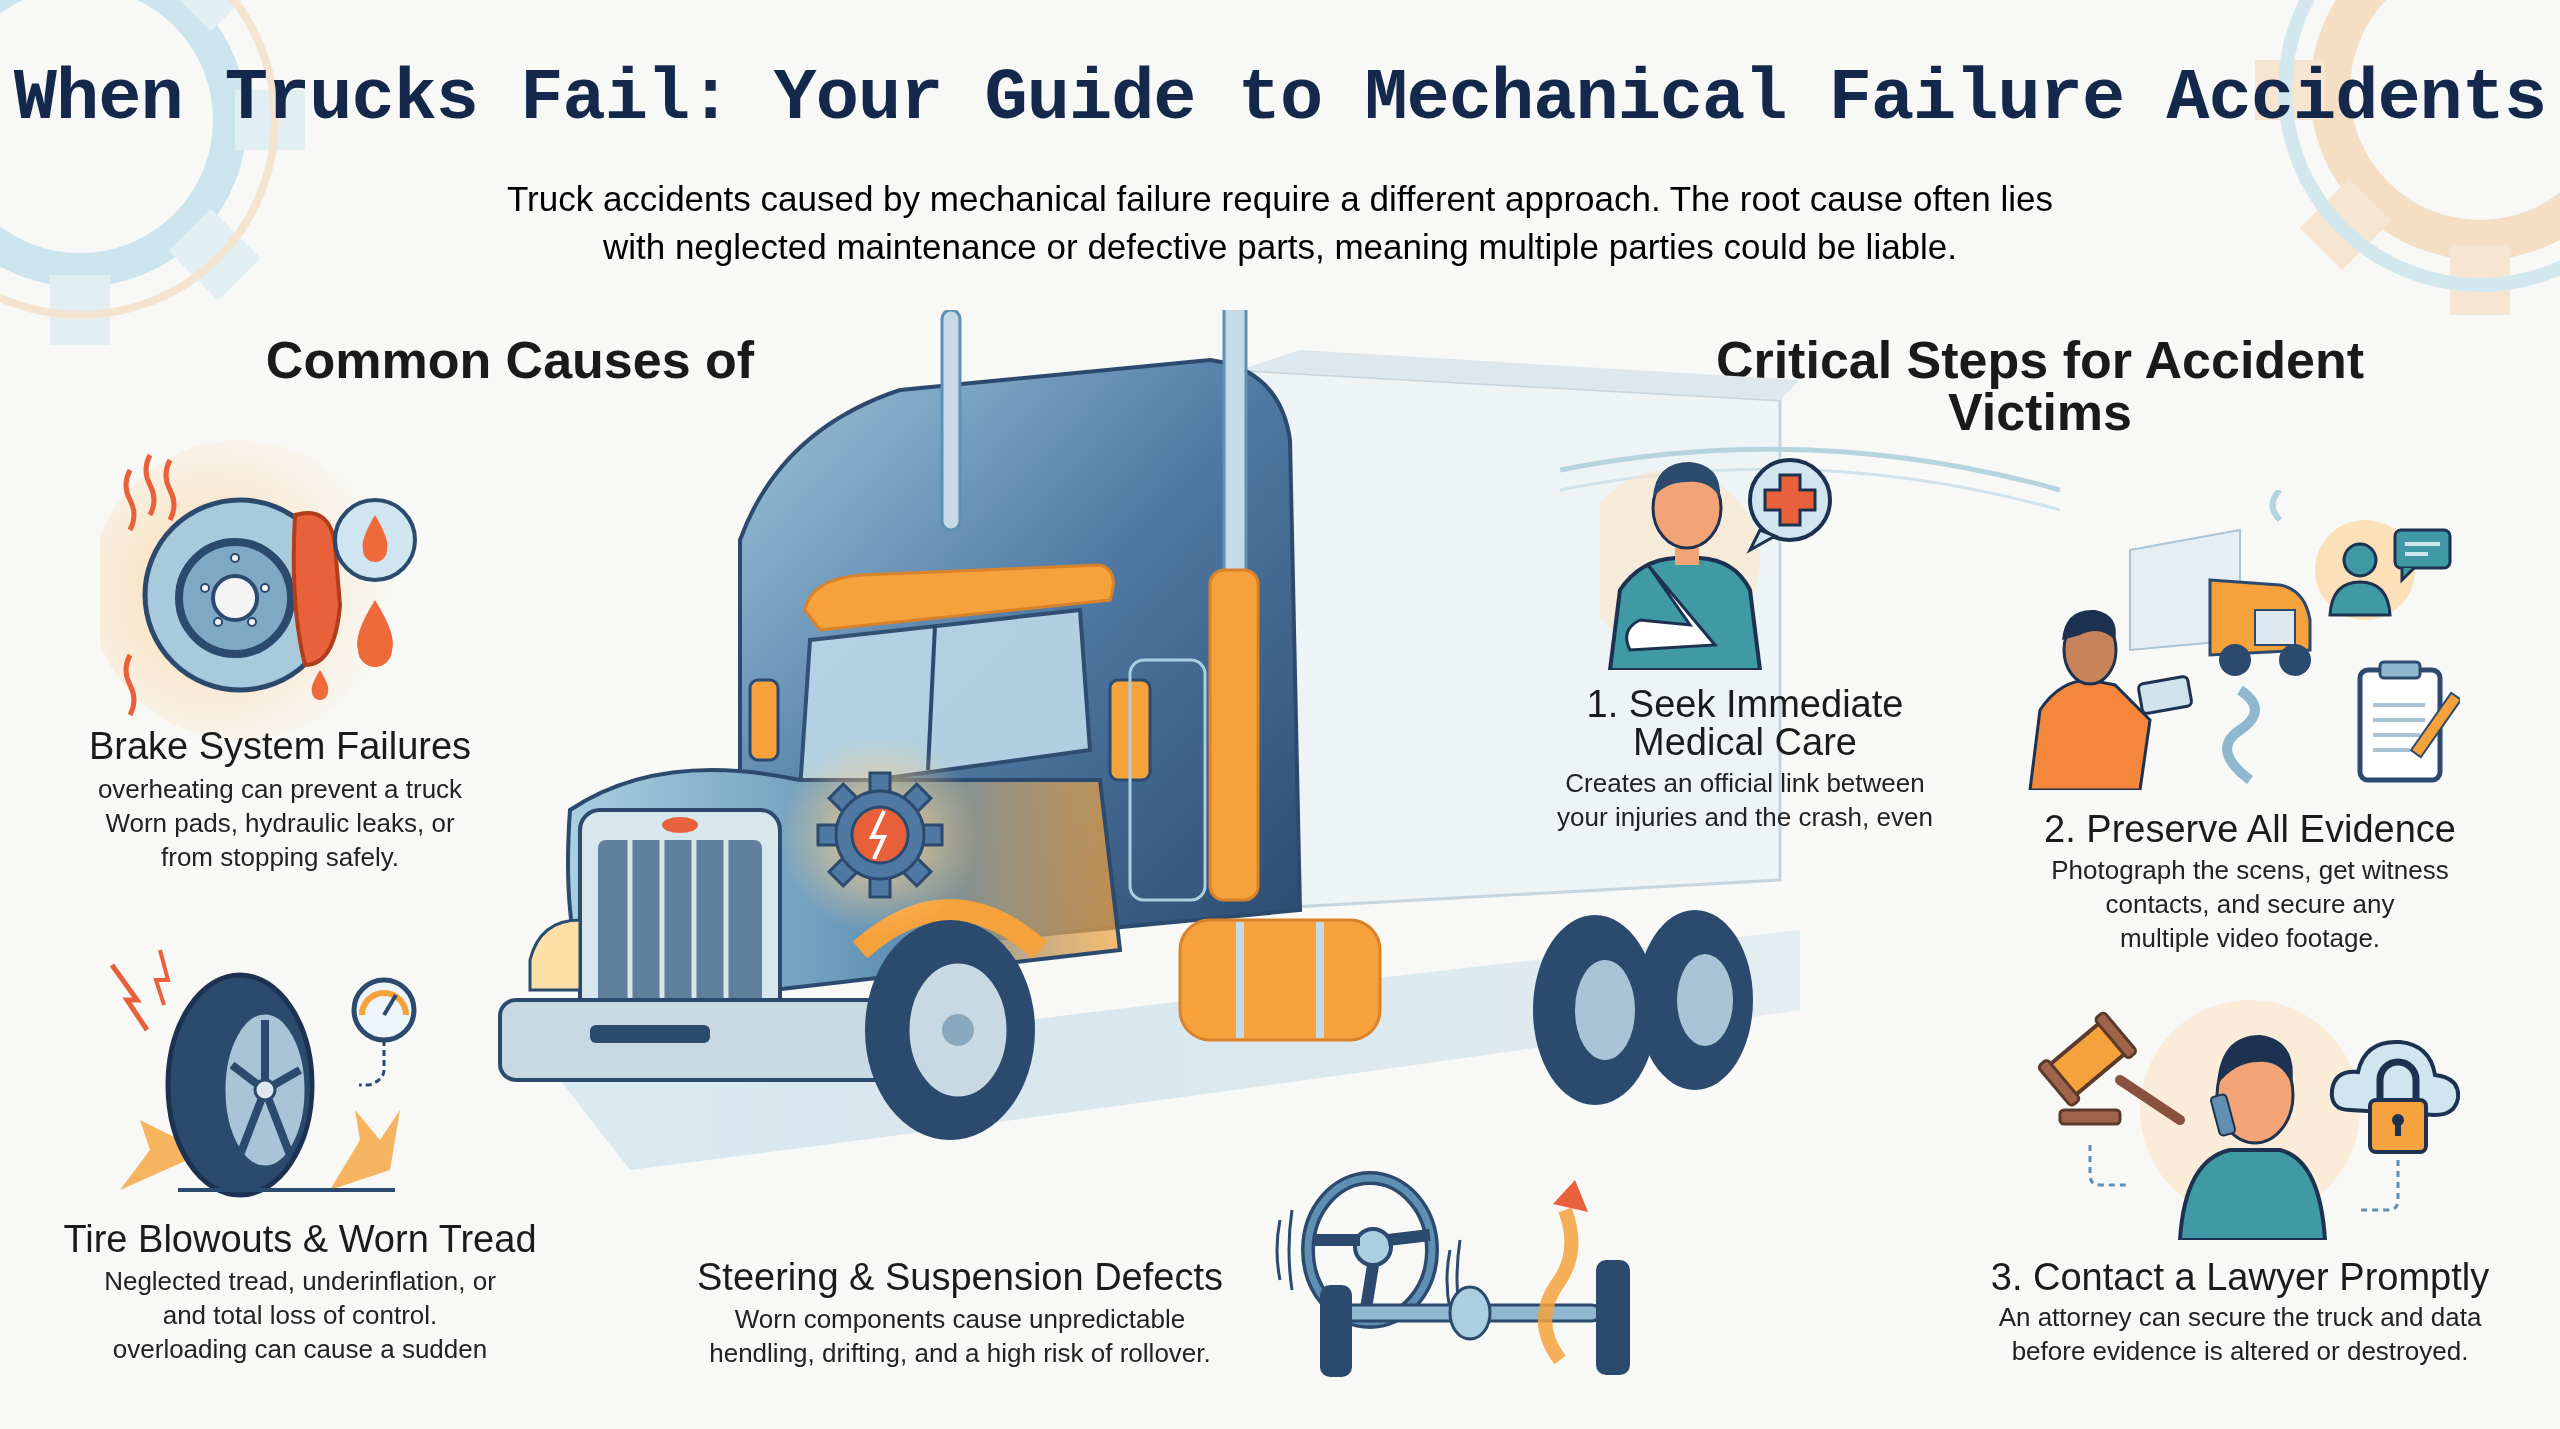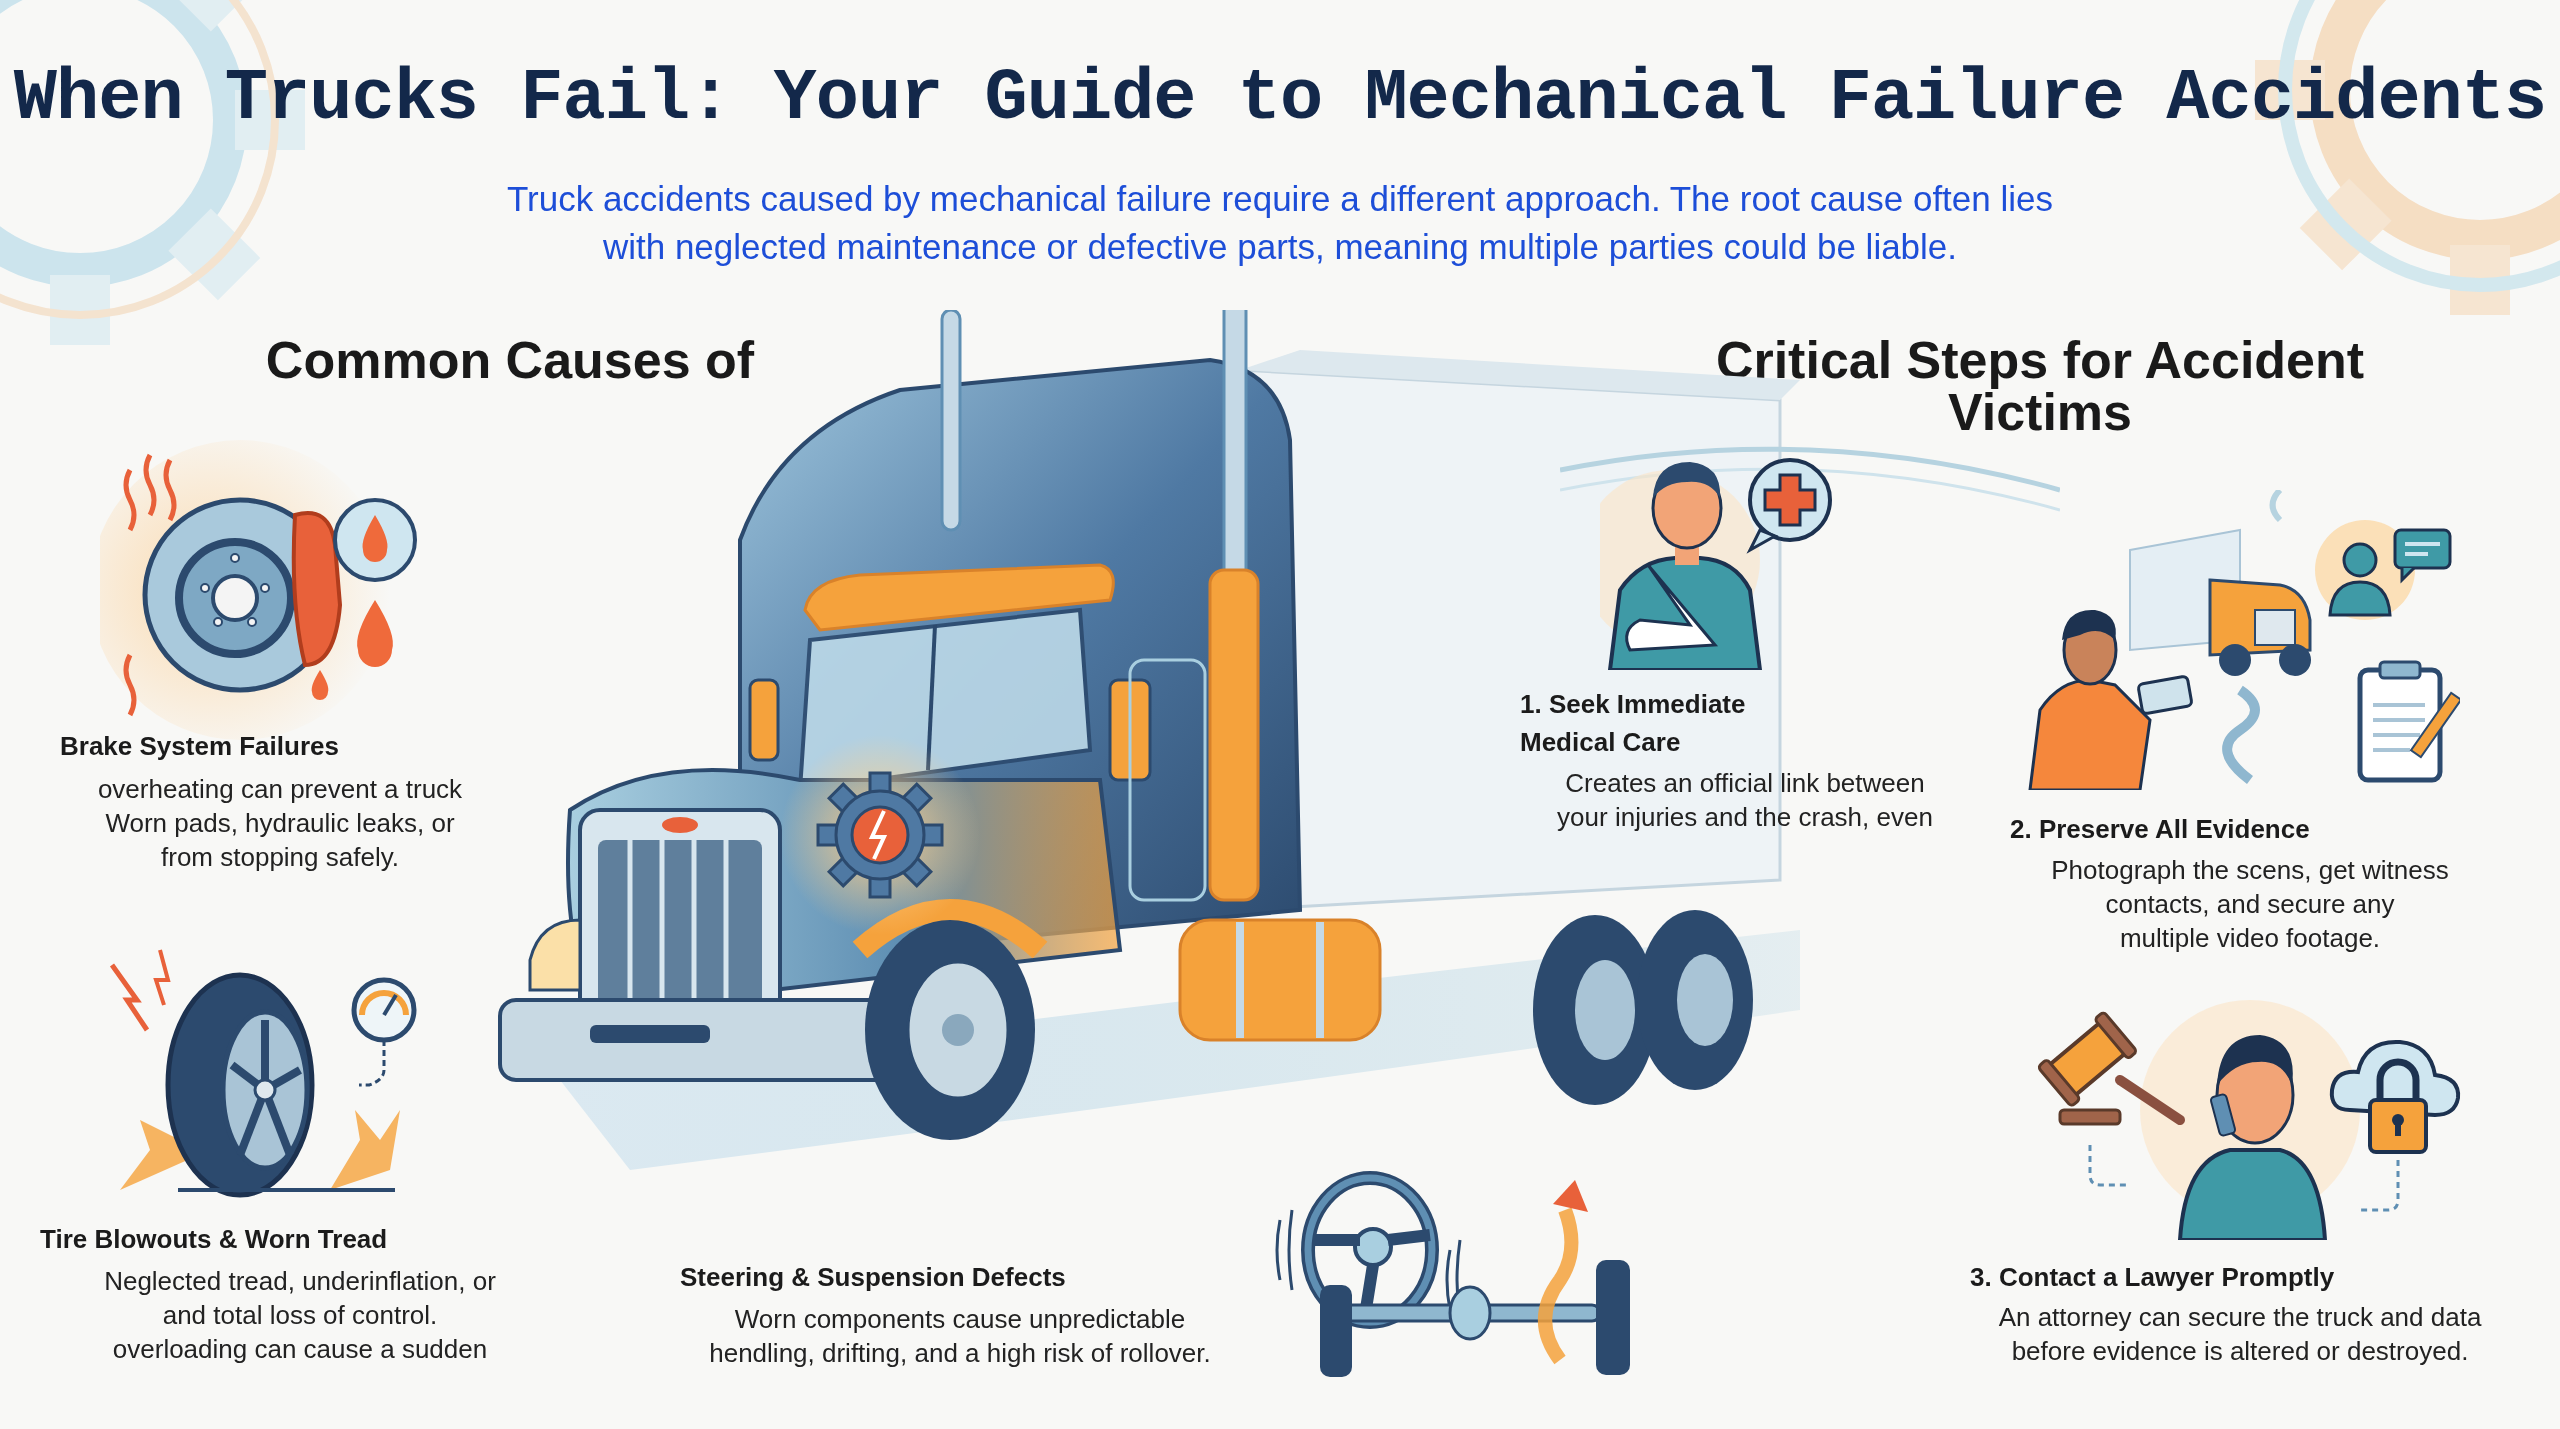--- a/index.html
+++ b/index.html
@@ -12,28 +12,28 @@
   }
   .abs { position: absolute; }
   .gear-bg { position: absolute; opacity: 0.55; }
   .title {
     position: absolute; left: 0; top: 58px; width: 2560px; text-align: center;
     font-family: Liberation Mono, monospace; font-weight: bold;
     font-size: 72px; color: #13284a; letter-spacing: -1px;
   }
   .subtitle {
     position: absolute; left: 380px; top: 175px; width: 1800px; text-align: center;
-    font-size: 35px; line-height: 48px; color: #1d4ed8;
+    font-size: 35px; line-height: 48px; color: #000000;
   }
   .section-heading {
     position: absolute; font-weight: bold; font-size: 52px; line-height: 52px;
     text-align: center; color: #1a1a1a;
   }
   .item-title {
-    position: absolute; font-weight: bold; font-size: 26px; text-align: left; color: #1b1b1b;
+    position: absolute; font-weight: normal; font-size: 38px; text-align: center; color: #1b1b1b;
     line-height: 38px;
   }
   .item-desc {
     position: absolute; font-size: 26px; line-height: 34px; text-align: center; color: #222;
   }
   svg { display: block; }
 </style>
 </head>
 <body>
 

